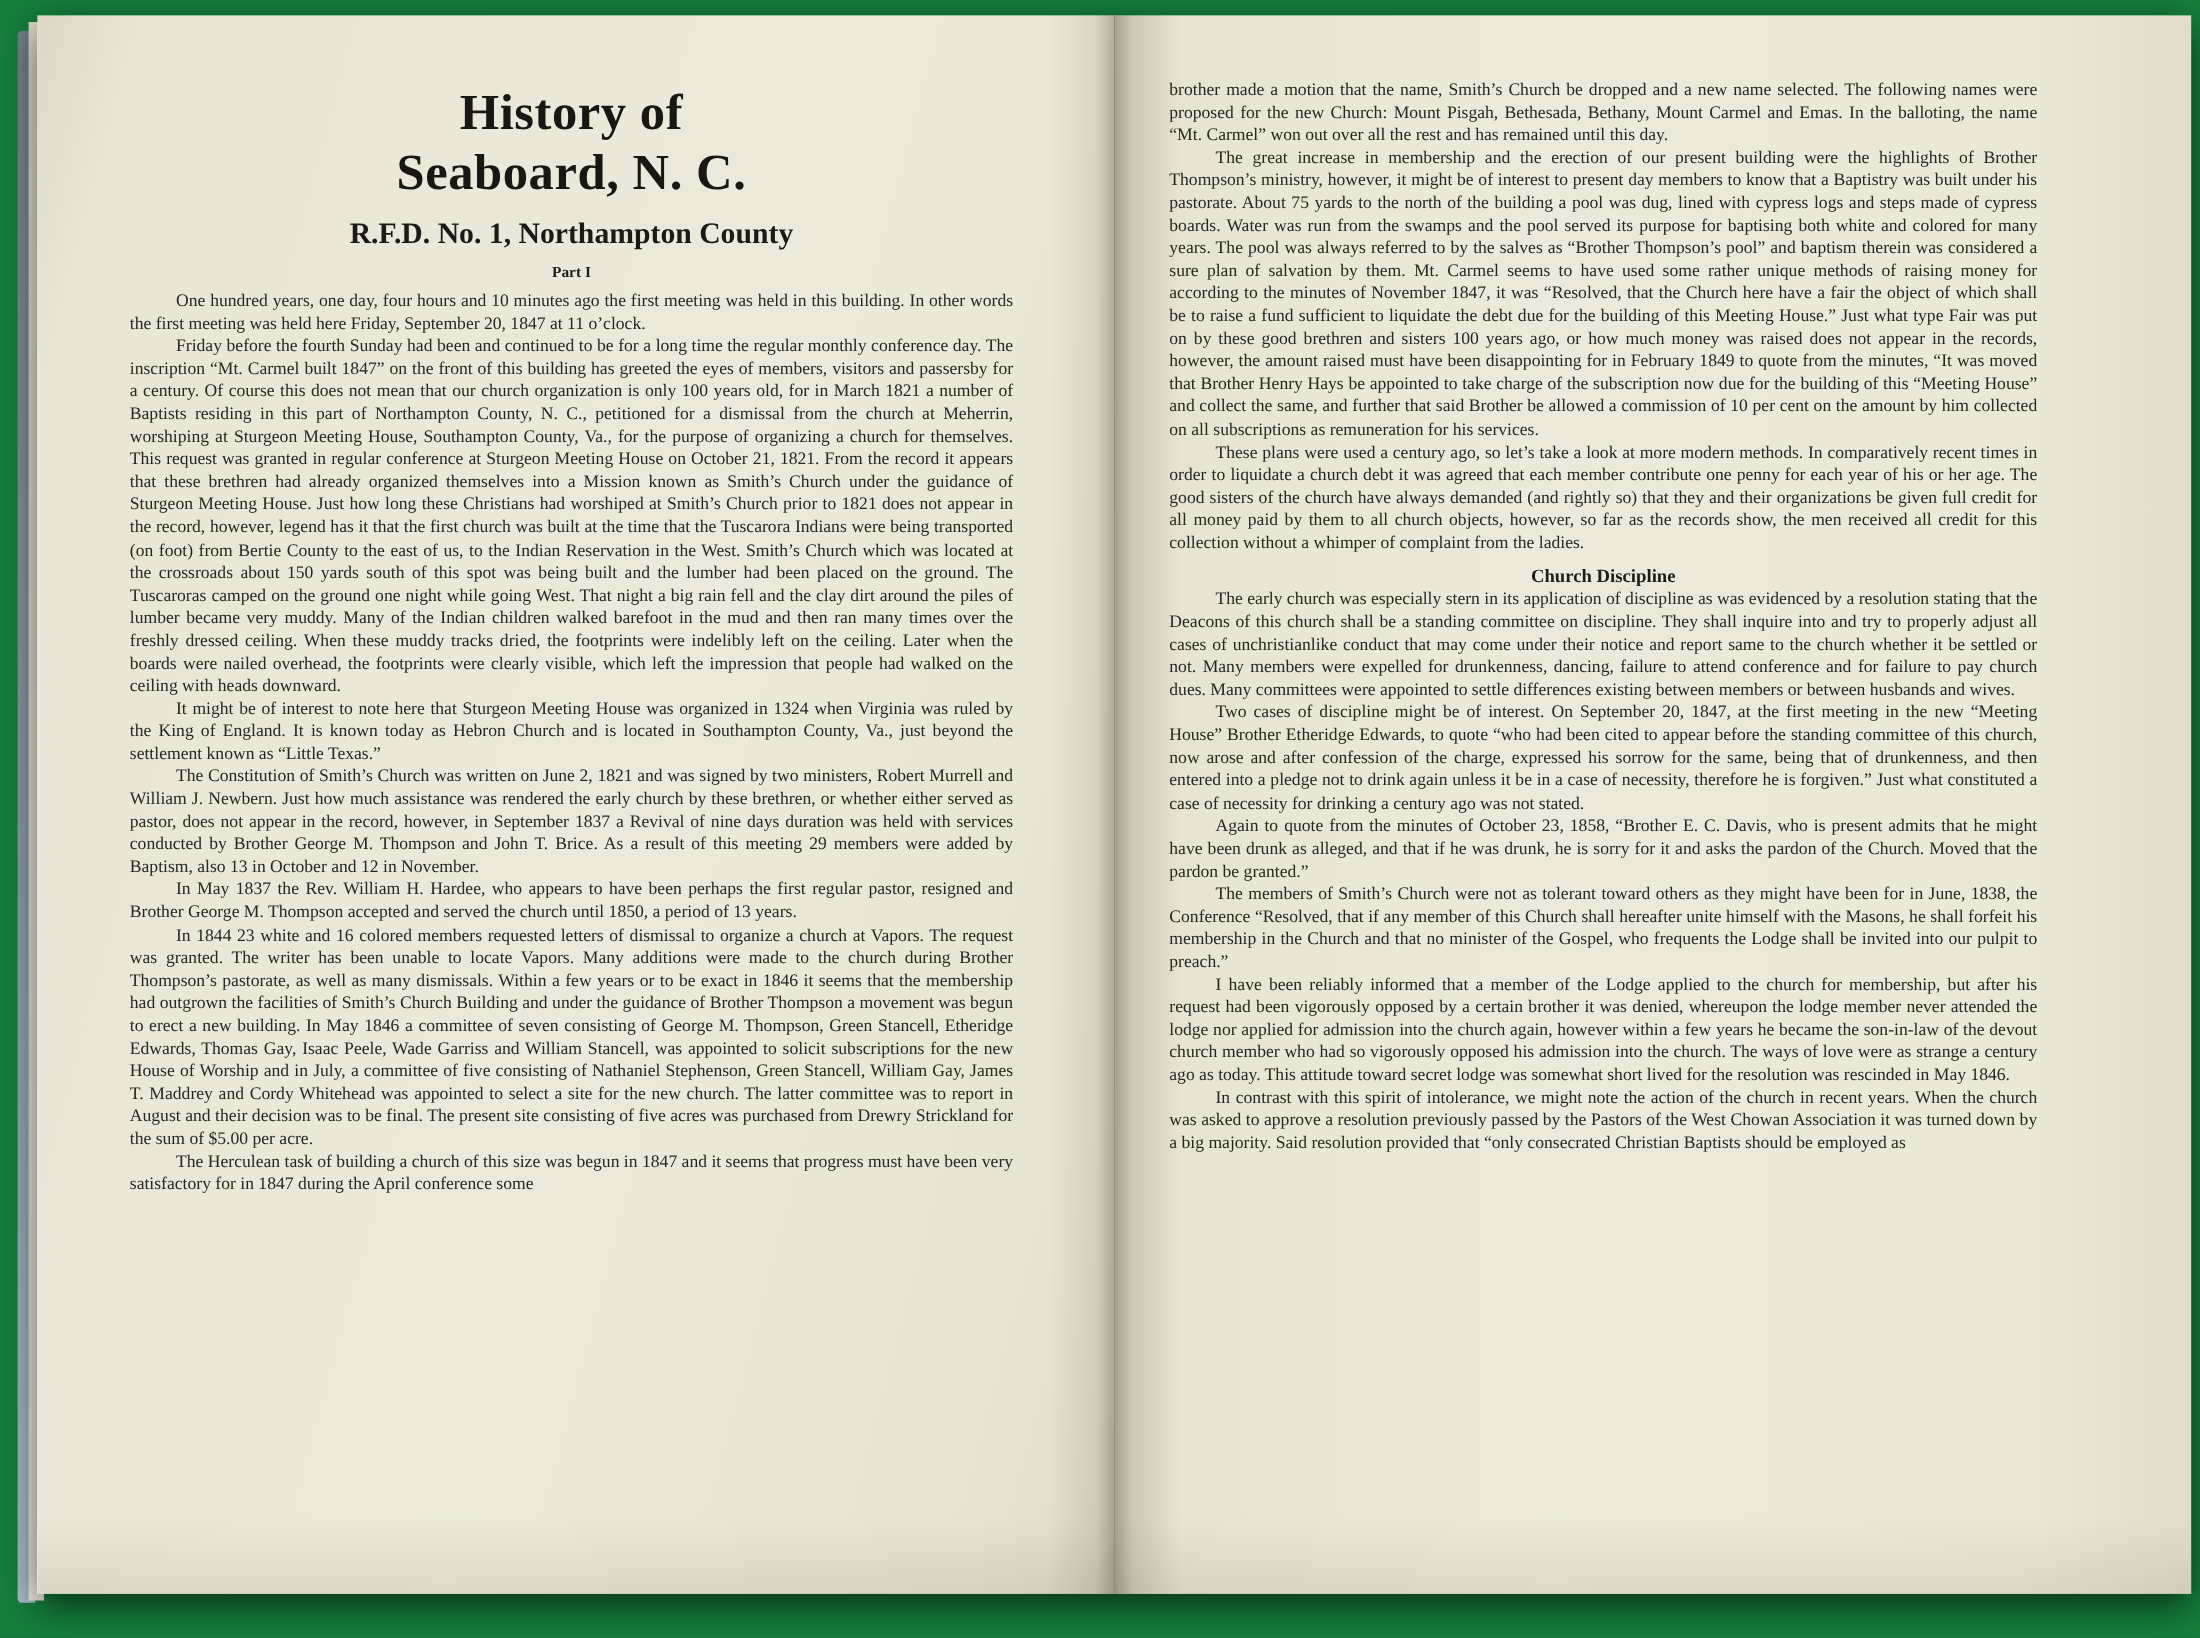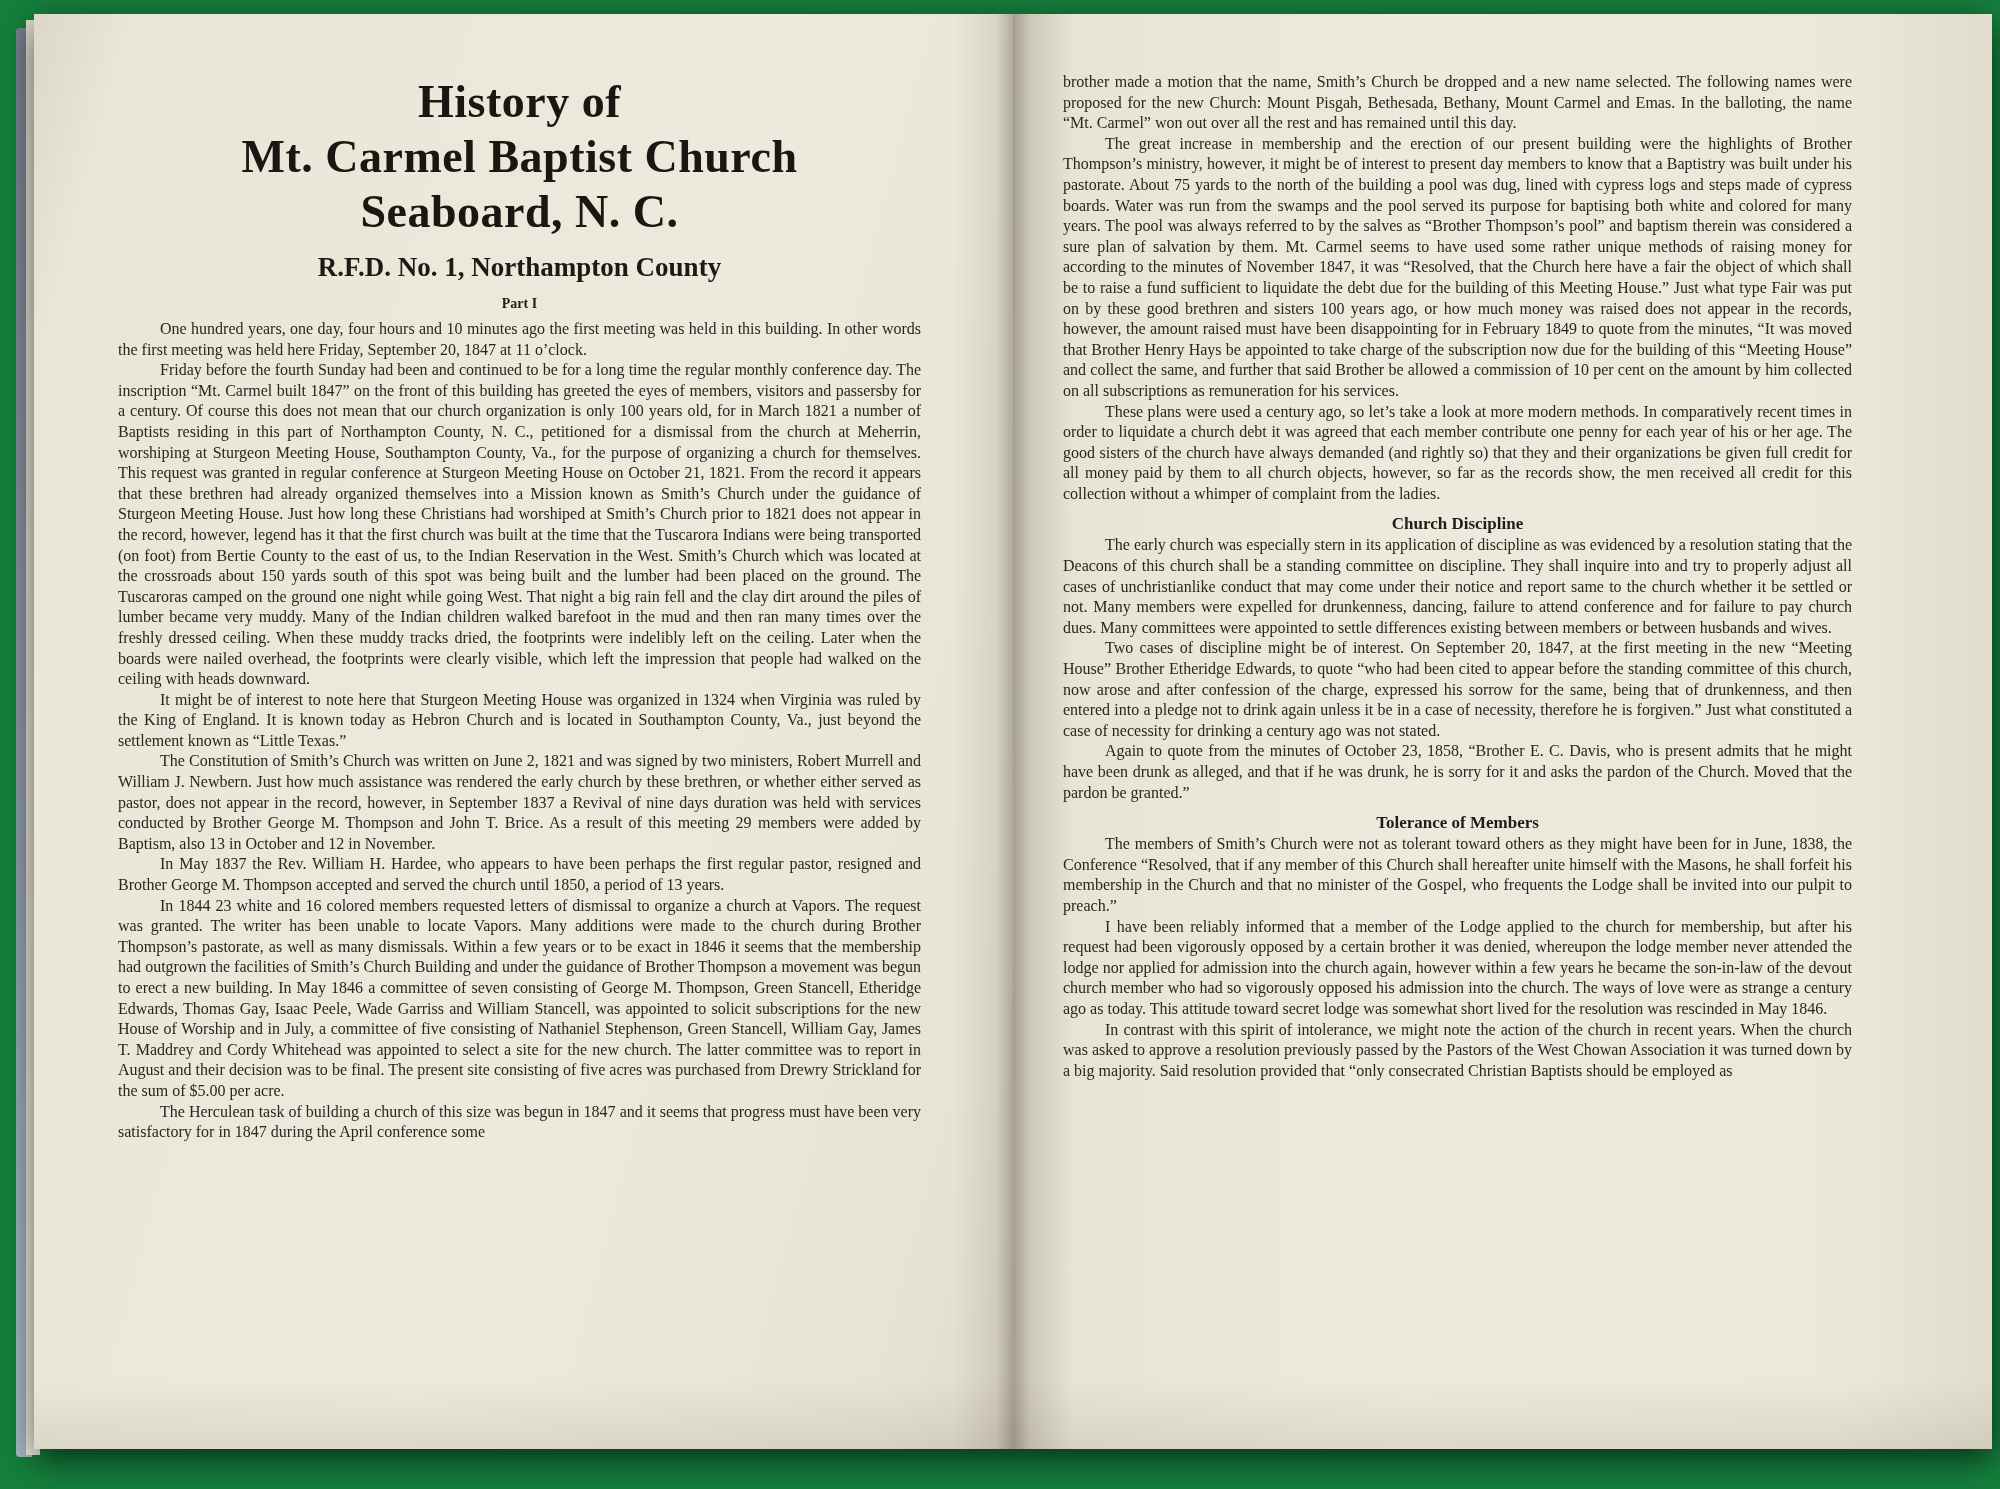--- a/index.html
+++ b/index.html
@@ -86,21 +86,20 @@
 
   <div class="cover-edge"></div>
   <div class="pages-edge"></div>
 
   <div class="book">
 
     <div class="page left">
       <div class="left-content">
         <h1 class="title">
           <span>History of</span>
-          <span>Mt. Carmel Baptist Church</span>
           <span>Seaboard, N. C.</span>
         </h1>
         <h2 class="subtitle">R.F.D. No. 1, Northampton County</h2>
         <h3 class="part-heading">Part I</h3>
 
         <p class="body indent">One hundred years, one day, four hours and 10 minutes ago the first meeting was held in this building. In other words the first meeting was held here Friday, September 20, 1847 at 11 o’clock.</p>
         <p class="body indent">Friday before the fourth Sunday had been and continued to be for a long time the regular monthly conference day. The inscription “Mt. Carmel built 1847” on the front of this building has greeted the eyes of members, visitors and passersby for a century. Of course this does not mean that our church organization is only 100 years old, for in March 1821 a number of Baptists residing in this part of Northampton County, N. C., petitioned for a dismissal from the church at Meherrin, worshiping at Sturgeon Meeting House, Southampton County, Va., for the purpose of organizing a church for themselves. This request was granted in regular conference at Sturgeon Meeting House on October 21, 1821. From the record it appears that these brethren had already organized themselves into a Mission known as Smith’s Church under the guidance of Sturgeon Meeting House. Just how long these Christians had worshiped at Smith’s Church prior to 1821 does not appear in the record, however, legend has it that the first church was built at the time that the Tuscarora Indians were being transported (on foot) from Bertie County to the east of us, to the Indian Reservation in the West. Smith’s Church which was located at the crossroads about 150 yards south of this spot was being built and the lumber had been placed on the ground. The Tuscaroras camped on the ground one night while going West. That night a big rain fell and the clay dirt around the piles of lumber became very muddy. Many of the Indian children walked barefoot in the mud and then ran many times over the freshly dressed ceiling. When these muddy tracks dried, the footprints were indelibly left on the ceiling. Later when the boards were nailed overhead, the footprints were clearly visible, which left the impression that people had walked on the ceiling with heads downward.</p>
         <p class="body indent">It might be of interest to note here that Sturgeon Meeting House was organized in 1324 when Virginia was ruled by the King of England. It is known today as Hebron Church and is located in Southampton County, Va., just beyond the settlement known as “Little Texas.”</p>
         <p class="body indent">The Constitution of Smith’s Church was written on June 2, 1821 and was signed by two ministers, Robert Murrell and William J. Newbern. Just how much assistance was rendered the early church by these brethren, or whether either served as pastor, does not appear in the record, however, in September 1837 a Revival of nine days duration was held with services conducted by Brother George M. Thompson and John T. Brice. As a result of this meeting 29 members were added by Baptism, also 13 in October and 12 in November.</p>
         <p class="body indent">In May 1837 the Rev. William H. Hardee, who appears to have been perhaps the first regular pastor, resigned and Brother George M. Thompson accepted and served the church until 1850, a period of 13 years.</p>
@@ -112,21 +111,20 @@
 
     <div class="page right">
       <div class="right-content">
         <p class="body">brother made a motion that the name, Smith’s Church be dropped and a new name selected. The following names were proposed for the new Church: Mount Pisgah, Bethesada, Bethany, Mount Carmel and Emas. In the balloting, the name “Mt. Carmel” won out over all the rest and has remained until this day.</p>
         <p class="body indent">The great increase in membership and the erection of our present building were the highlights of Brother Thompson’s ministry, however, it might be of interest to present day members to know that a Baptistry was built under his pastorate. About 75 yards to the north of the building a pool was dug, lined with cypress logs and steps made of cypress boards. Water was run from the swamps and the pool served its purpose for baptising both white and colored for many years. The pool was always referred to by the salves as “Brother Thompson’s pool” and baptism therein was considered a sure plan of salvation by them. Mt. Carmel seems to have used some rather unique methods of raising money for according to the minutes of November 1847, it was “Resolved, that the Church here have a fair the object of which shall be to raise a fund sufficient to liquidate the debt due for the building of this Meeting House.” Just what type Fair was put on by these good brethren and sisters 100 years ago, or how much money was raised does not appear in the records, however, the amount raised must have been disappointing for in February 1849 to quote from the minutes, “It was moved that Brother Henry Hays be appointed to take charge of the subscription now due for the building of this “Meeting House” and collect the same, and further that said Brother be allowed a commission of 10 per cent on the amount by him collected on all subscriptions as remuneration for his services.</p>
         <p class="body indent">These plans were used a century ago, so let’s take a look at more modern methods. In comparatively recent times in order to liquidate a church debt it was agreed that each member contribute one penny for each year of his or her age. The good sisters of the church have always demanded (and rightly so) that they and their organizations be given full credit for all money paid by them to all church objects, however, so far as the records show, the men received all credit for this collection without a whimper of complaint from the ladies.</p>
         <h4 class="section-heading">Church Discipline</h4>
         <p class="body indent">The early church was especially stern in its application of discipline as was evidenced by a resolution stating that the Deacons of this church shall be a standing committee on discipline. They shall inquire into and try to properly adjust all cases of unchristianlike conduct that may come under their notice and report same to the church whether it be settled or not. Many members were expelled for drunkenness, dancing, failure to attend conference and for failure to pay church dues. Many committees were appointed to settle differences existing between members or between husbands and wives.</p>
         <p class="body indent">Two cases of discipline might be of interest. On September 20, 1847, at the first meeting in the new “Meeting House” Brother Etheridge Edwards, to quote “who had been cited to appear before the standing committee of this church, now arose and after confession of the charge, expressed his sorrow for the same, being that of drunkenness, and then entered into a pledge not to drink again unless it be in a case of necessity, therefore he is forgiven.” Just what constituted a case of necessity for drinking a century ago was not stated.</p>
         <p class="body indent">Again to quote from the minutes of October 23, 1858, “Brother E. C. Davis, who is present admits that he might have been drunk as alleged, and that if he was drunk, he is sorry for it and asks the pardon of the Church. Moved that the pardon be granted.”</p>
-        <h4 class="section-heading">Tolerance of Members</h4>
         <p class="body indent">The members of Smith’s Church were not as tolerant toward others as they might have been for in June, 1838, the Conference “Resolved, that if any member of this Church shall hereafter unite himself with the Masons, he shall forfeit his membership in the Church and that no minister of the Gospel, who frequents the Lodge shall be invited into our pulpit to preach.”</p>
         <p class="body indent">I have been reliably informed that a member of the Lodge applied to the church for membership, but after his request had been vigorously opposed by a certain brother it was denied, whereupon the lodge member never attended the lodge nor applied for admission into the church again, however within a few years he became the son-in-law of the devout church member who had so vigorously opposed his admission into the church. The ways of love were as strange a century ago as today. This attitude toward secret lodge was somewhat short lived for the resolution was rescinded in May 1846.</p>
         <p class="body indent">In contrast with this spirit of intolerance, we might note the action of the church in recent years. When the church was asked to approve a resolution previously passed by the Pastors of the West Chowan Association it was turned down by a big majority. Said resolution provided that “only consecrated Christian Baptists should be employed as</p>
       </div>
       <div class="page-shade-bottom"></div>
     </div>
 
     <div class="spine"></div>
   </div>
 </div>

